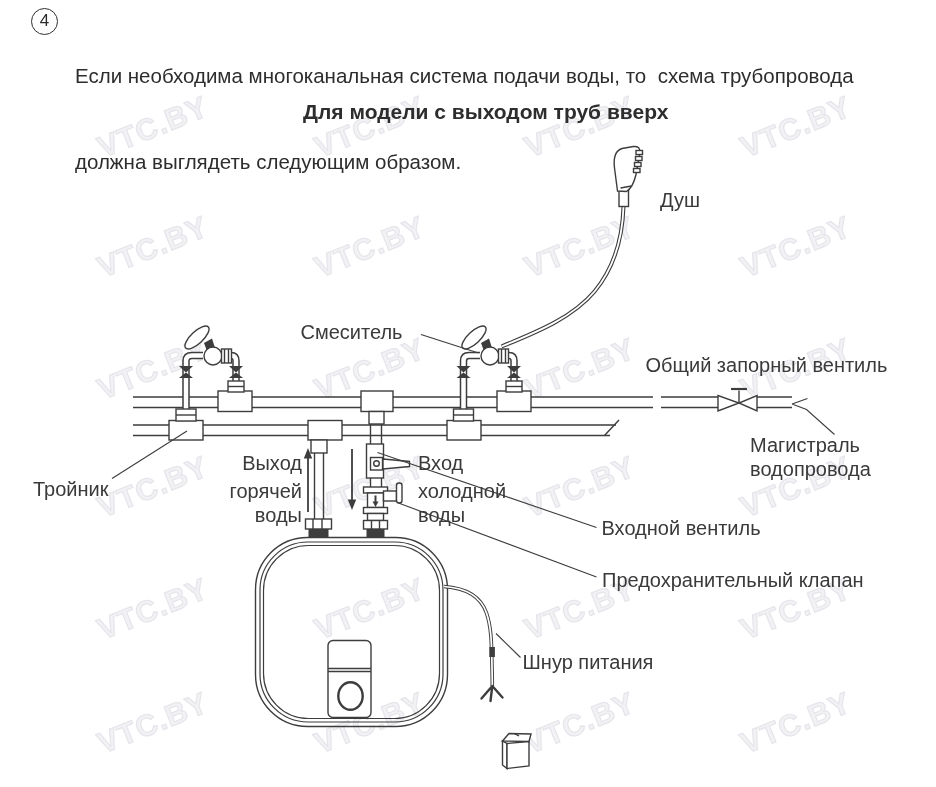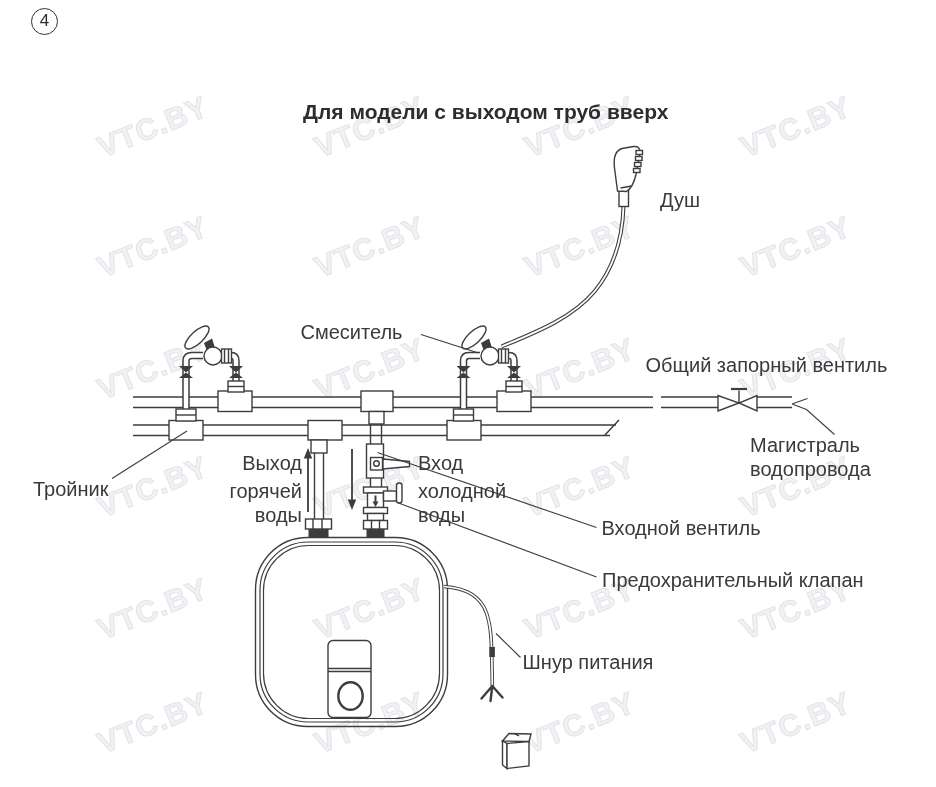--- a/index.html
+++ b/index.html
@@ -44,20 +44,24 @@
       <span class="wm" style="left: 312px; top: 592px;">VTC.BY</span>
       <span class="wm" style="left: 522px; top: 592px;">VTC.BY</span>
       <span class="wm" style="left: 738px; top: 592px;">VTC.BY</span>
       <span class="wm" style="left: 95px; top: 706px;">VTC.BY</span>
       <span class="wm" style="left: 312px; top: 706px;">VTC.BY</span>
       <span class="wm" style="left: 522px; top: 706px;">VTC.BY</span>
       <span class="wm" style="left: 738px; top: 706px;">VTC.BY</span>
     </div>
 
   <div class="stepnum">4</div>
+  <div class="para">
+    <div>Если необходима многоканальная система подачи воды, то  схема трубопровода</div>
+    <div>должна выглядеть следующим образом.</div>
+  </div>
   <div class="title">Для модели с выходом труб вверх</div>
 
   <svg width="936" height="787" viewBox="0 0 936 787">
     <g stroke="#3d3d3d" stroke-width="1.4" fill="none">
 
       <g>
         <path d="M133 397H653 M133 407.5H653 M661 397H718 M661 407.5H718 M757 397H792 M757 407.5H792"></path>
       </g>
       <g>
         <path d="M133 425H616 M133 435.5H610 M619 420L604 436"></path>

